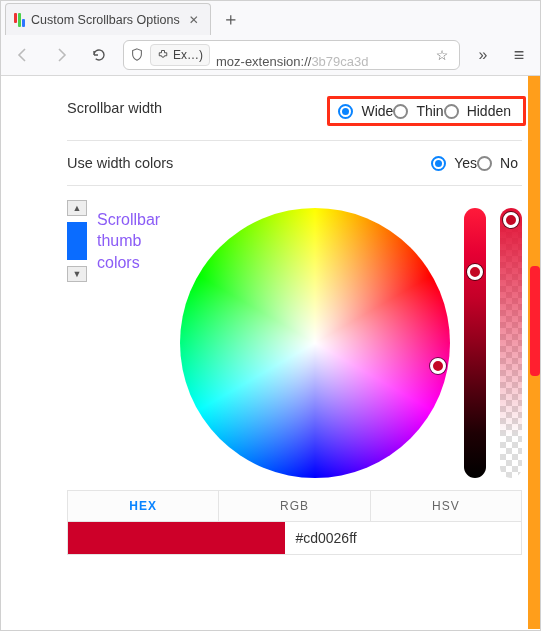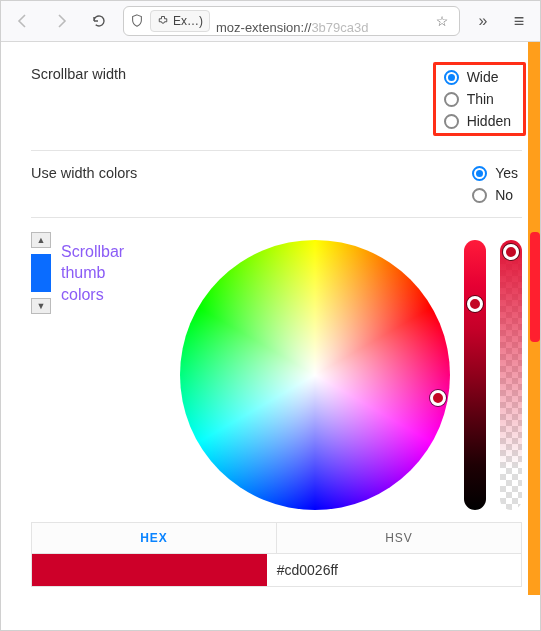--- a/index.html
+++ b/index.html
@@ -40,27 +40,27 @@
   .nav-btn.dis{color:#bbb;}
   .urlbar{flex:1;display:flex;align-items:center;gap:6px;height:30px;border:1px solid #ccc;border-radius:6px;background:#fff;padding:0 6px;min-width:0;}
   .urlbar .shield,.urlbar .ext{color:#666;font-size:13px;}
   .ext-chip{display:flex;align-items:center;gap:4px;border:1px solid #ddd;border-radius:4px;padding:0 6px;height:22px;font-size:12px;color:#444;background:#f7f7f7;}
   .url{flex:1;white-space:nowrap;overflow:hidden;color:#555;font-size:13px;margin-top:13px;}
   .url .faded{color:#bbb;}
   .star{color:#666;width:22px;text-align:center;}
   .overflow{width:26px;text-align:center;color:#555;font-size:16px;}
   .hamburger{width:26px;text-align:center;color:#555;font-size:18px;}
   
-  .page{position:relative;height:calc(631px - 78px);overflow:hidden;padding:10px 18px 4px 30px;}
+  .page{position:relative;height:calc(631px - 78px);overflow:hidden;padding:10px 18px 4px 30px;margin-left:36px;}
   .accent-bar{position:absolute;top:0;right:0;width:12px;height:100%;background:#ff9e1b;}
   .accent-inner{position:absolute;top:190px;right:0;width:10px;height:110px;background:#ff1f2f;border-radius:4px;}
   .setting-row{display:flex;align-items:flex-start;justify-content:space-between;padding:14px 0;border-bottom:1px solid #e4e4e4;}
   .setting-row.last{border-bottom:none;padding-bottom:6px;}
   .setting-label{color:#333;font-size:14.5px;}
-  .radios{display:flex;flex-direction:column;gap:6px;padding-right:4px;}
+  .radios{display:flex;flex-direction:row;padding-right:4px;}
   .radio-opt{display:flex;align-items:center;gap:8px;}
   .radio{width:15px;height:15px;border:2px solid #888;border-radius:50%;position:relative;display:inline-block}
   .radio.sel{border-color:var(--accent);}
   .radio.sel::after{content:"";position:absolute;inset:2px;border-radius:50%;background:var(--accent);}
   .red-box{border:3px solid var(--highlight);border-radius:2px;padding:4px 8px;margin-top:-4px;margin-right:-4px}
   
   .picker{display:flex;gap:14px;margin-top:8px;align-items:flex-start;}
   .spinner{display:flex;flex-direction:column;align-items:center;gap:6px;}
   .spin-btn{width:20px;height:16px;border:1px solid #bbb;background:#eee;display:flex;align-items:center;justify-content:center;font-size:9px;color:#555;}
   .swatch{width:20px;height:38px;background:#0a6cff;}
@@ -89,20 +89,32 @@
   .mode-tab + .mode-tab{border-left:none;}
   .value-row{display:flex;height:34px;border:1px solid #e4e4e4;}
   .value-preview{flex:0 0 48%;background:#cd0029;}
   .value-text{flex:1;display:flex;align-items:center;padding-left:10px;font-size:14px;color:#333;}
   svg{display:block}
 </style>
 </head>
 <body>
 
 <div class="chrome">
+  <div class="tab-strip">
+    <div class="tab">
+      <span class="favicon">
+        <span class="f1"></span>
+          <span class="f2"></span>
+          <span class="f3"></span>
+      </span>
+      <span class="tab-title">Custom Scrollbars Options</span>
+      <span class="tab-close">✕</span>
+    </div>
+    <div class="newtab">＋</div>
+  </div>
   <div class="toolbar">
     <div class="nav-btn dis">
       <svg width="16" height="16" viewBox="0 0 16 16">
           <path d="M10 2 4 8l6 6" fill="none" stroke="currentColor" stroke-width="1.6"></path>
         </svg>
     </div>
     <div class="nav-btn dis">
       <svg width="16" height="16" viewBox="0 0 16 16">
           <path d="M6 2l6 6-6 6" fill="none" stroke="currentColor" stroke-width="1.6"></path>
         </svg>
@@ -194,19 +206,20 @@
         <span class="dot"></span>
       </div>
       <div class="slider sl-alpha">
         <span class="dot"></span>
       </div>
     </div>
   </div>
 
   <div class="mode-tabs">
     <div class="mode-tab active">HEX</div>
+    <div class="mode-tab">RGB</div>
     <div class="mode-tab">HSV</div>
   </div>
   <div class="value-row">
     <div class="value-preview"></div>
     <div class="value-text">#cd0026ff</div>
   </div>
 </div>
 
 </body></html>

